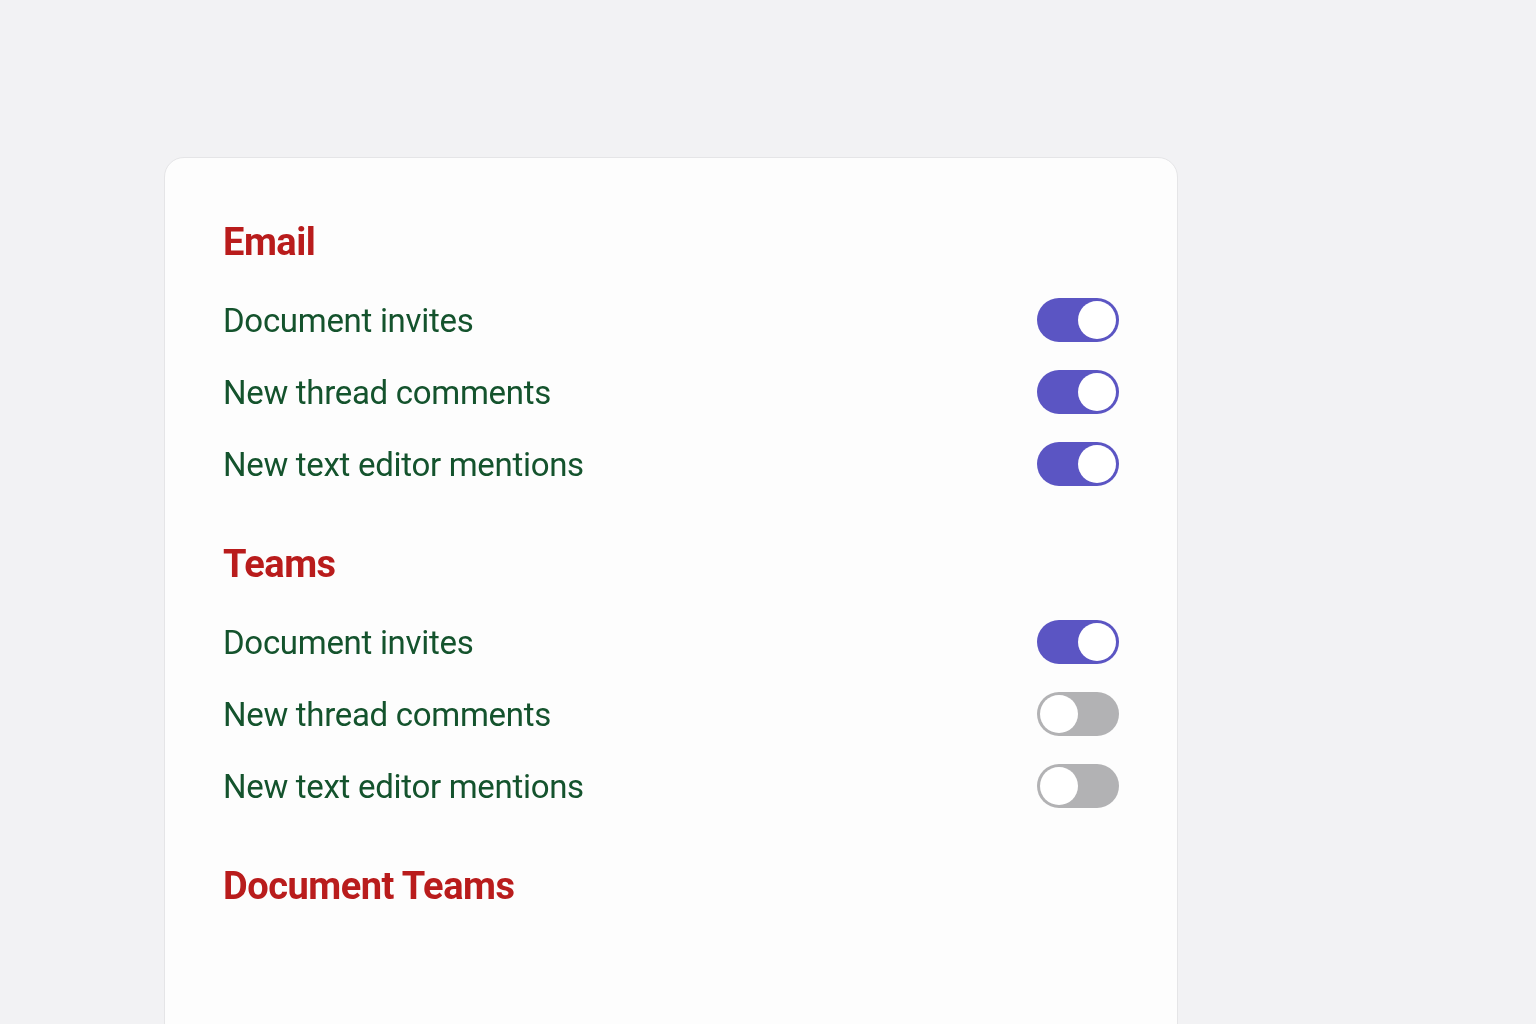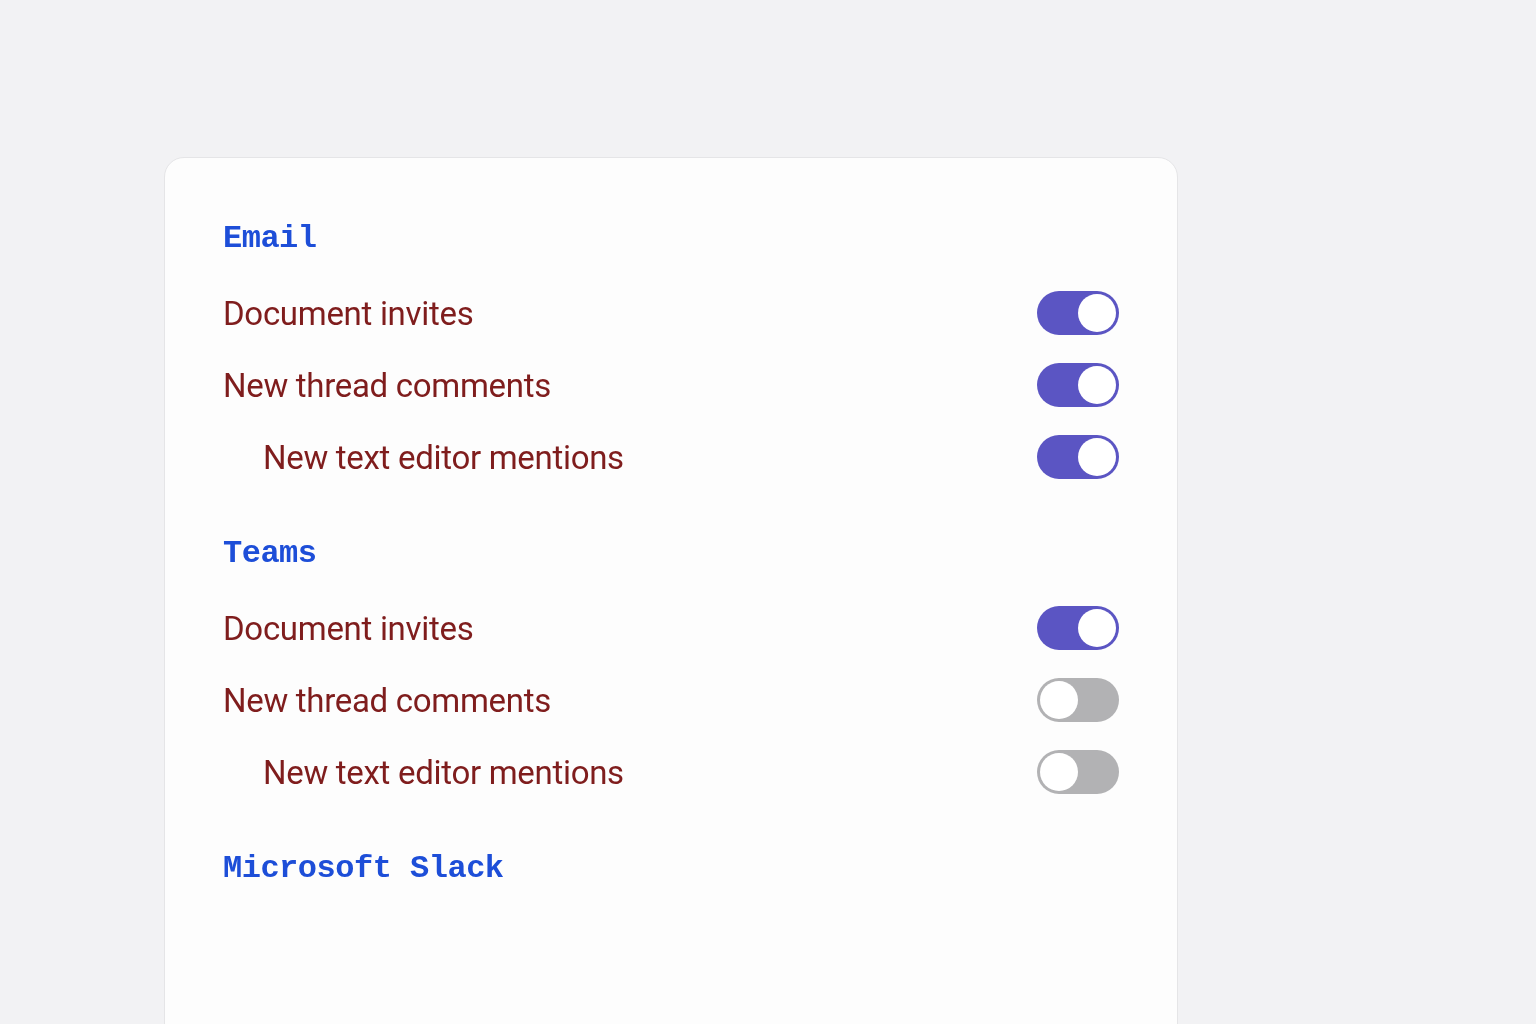--- a/index.html
+++ b/index.html
@@ -22,41 +22,39 @@
       min-height: 900px;
       background: #fdfdfd;
       border: 1px solid #e5e5e7;
       border-radius: 20px;
       padding: 62px 58px;
     }
     .section {
       margin-bottom: 56px;
     }
     .section-title {
-      font-size: 32px;
+      font-size: 38px;
       font-weight: 700;
-      color: #1d4ed8;
+      color: #b91c1c;
       margin-bottom: 34px;
       letter-spacing: -0.5px;
-      font-family: Liberation Mono, monospace;
     }
     .row {
       display: flex;
       justify-content: space-between;
       align-items: center;
       margin-bottom: 28px;
     }
     .row:last-child {
       margin-bottom: 0;
-      margin-left: 40px;
     }
     .row-label {
       font-size: 33px;
       font-weight: 400;
-      color: #7f1d1d;
+      color: #14532d;
       letter-spacing: -0.3px;
     }
     .toggle {
       position: relative;
       width: 82px;
       height: 44px;
       border-radius: 22px;
       cursor: pointer;
       transition: background 0.2s;
       flex-shrink: 0;
@@ -132,16 +130,16 @@
 
     <div class="row">
       <span class="row-label">New text editor mentions</span>
       <div class="toggle off">
         <div class="toggle-knob"></div>
       </div>
     </div>
   </div>
 
   <div class="section">
-    <h2 class="section-title">Microsoft Slack</h2>
+    <h2 class="section-title">Document Teams</h2>
   </div>
 
 </div>
 
 </body></html>

